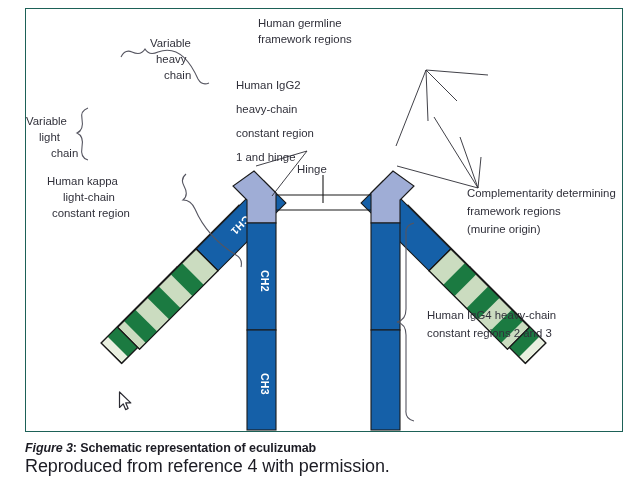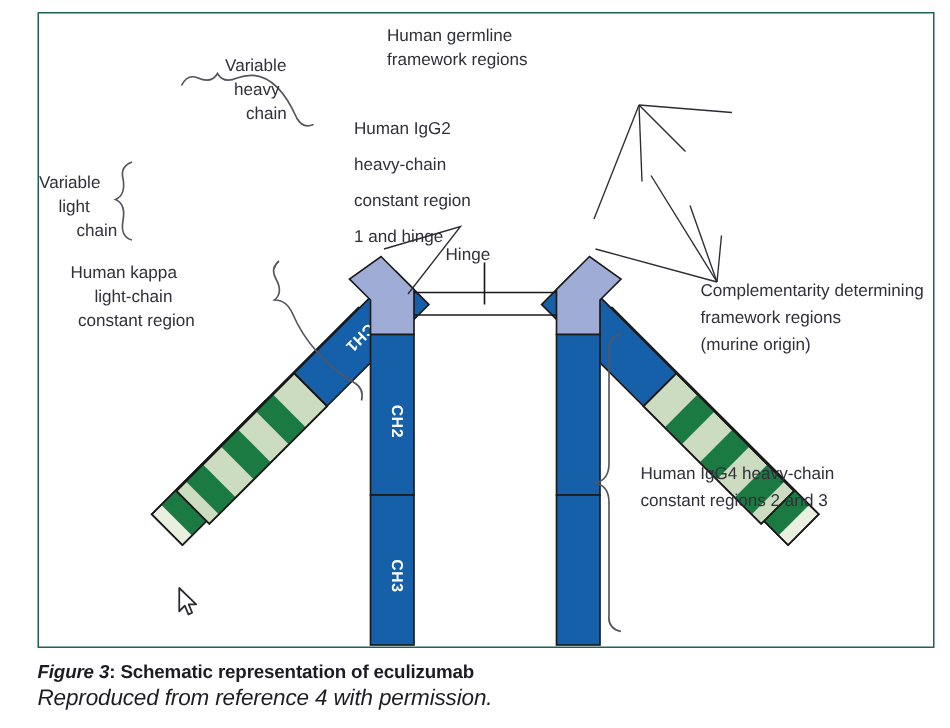--- a/index.html
+++ b/index.html
@@ -45,26 +45,25 @@
     font-size: 12.5px;
     font-weight: bold;
     color: #1c1c24;
     line-height: 15px;
     letter-spacing: -0.1px;
   }
   .caption-line1 .fig-ital {
     font-style: italic;
   }
   .caption-line2 {
-    font-size: 15px;
+    font-size: 18px;
     color: #1c1c24;
     line-height: 16px;
     letter-spacing: -0.1px;
     margin-top: 2px;
-    font-style: italic;
   }
   #cursor {
     position: absolute;
     left: 118px;
     top: 391px;
     width: 16px;
     height: 22px;
     pointer-events: none;
   }
   .label-text {

